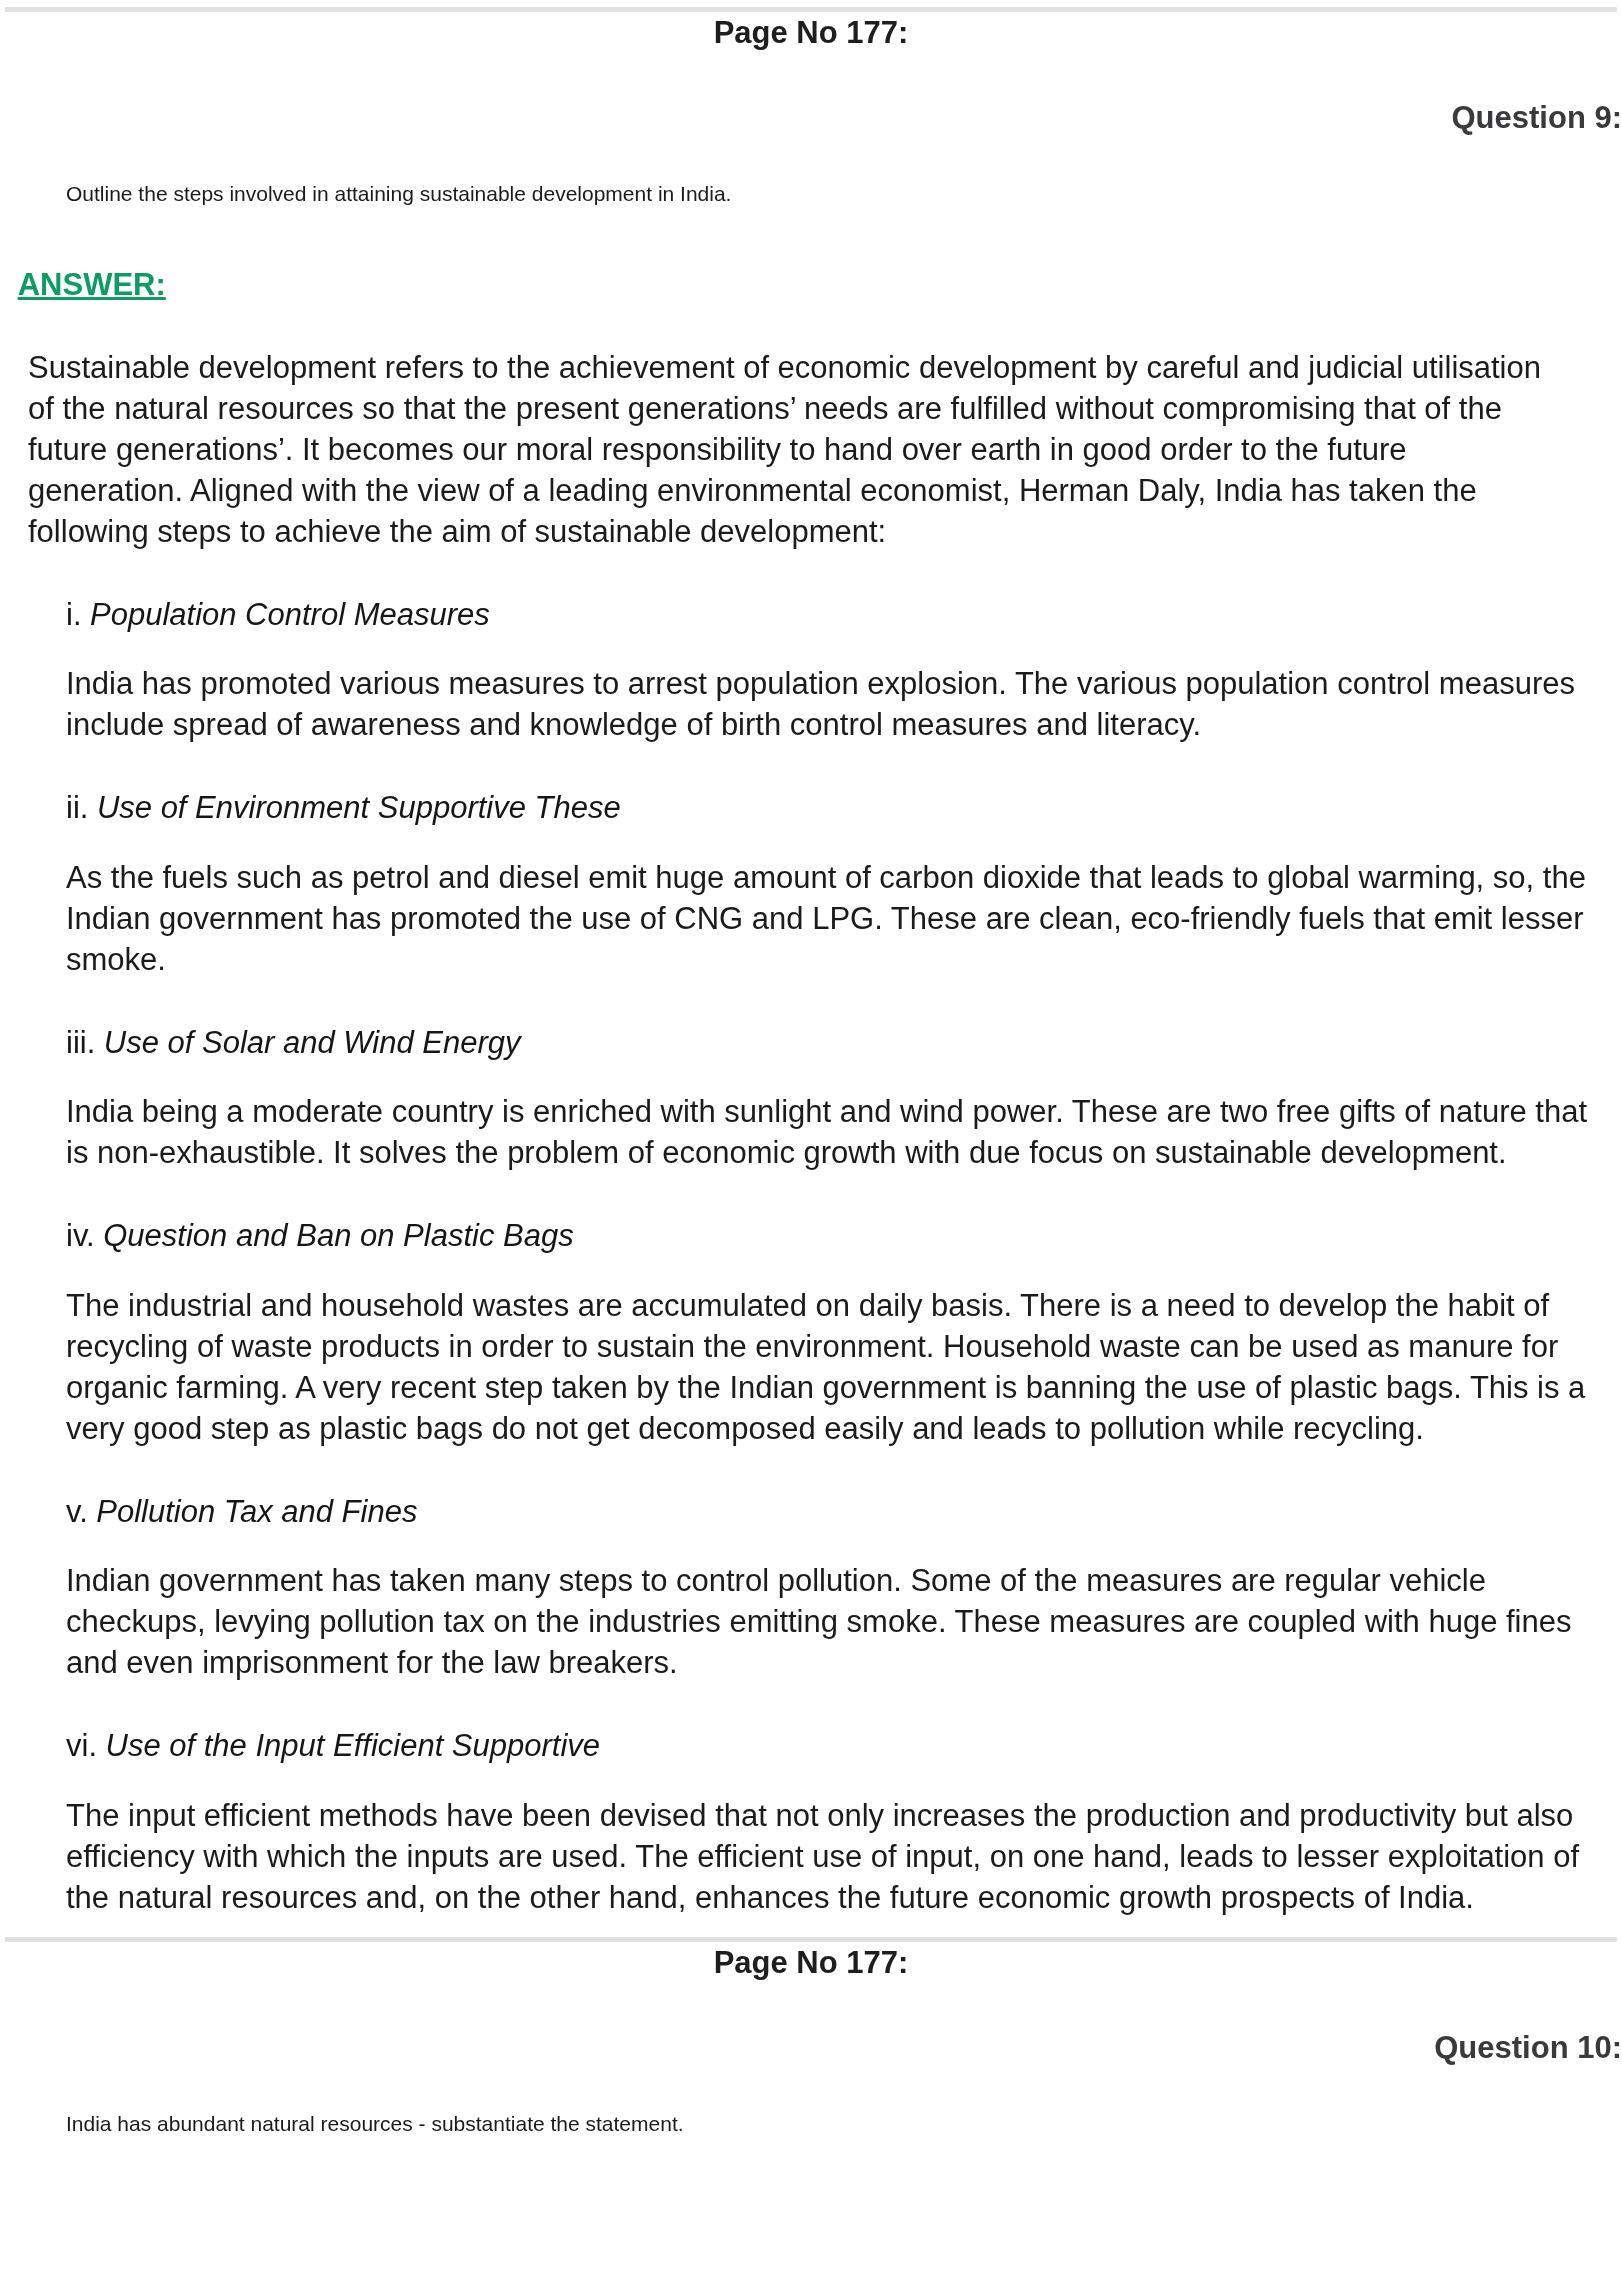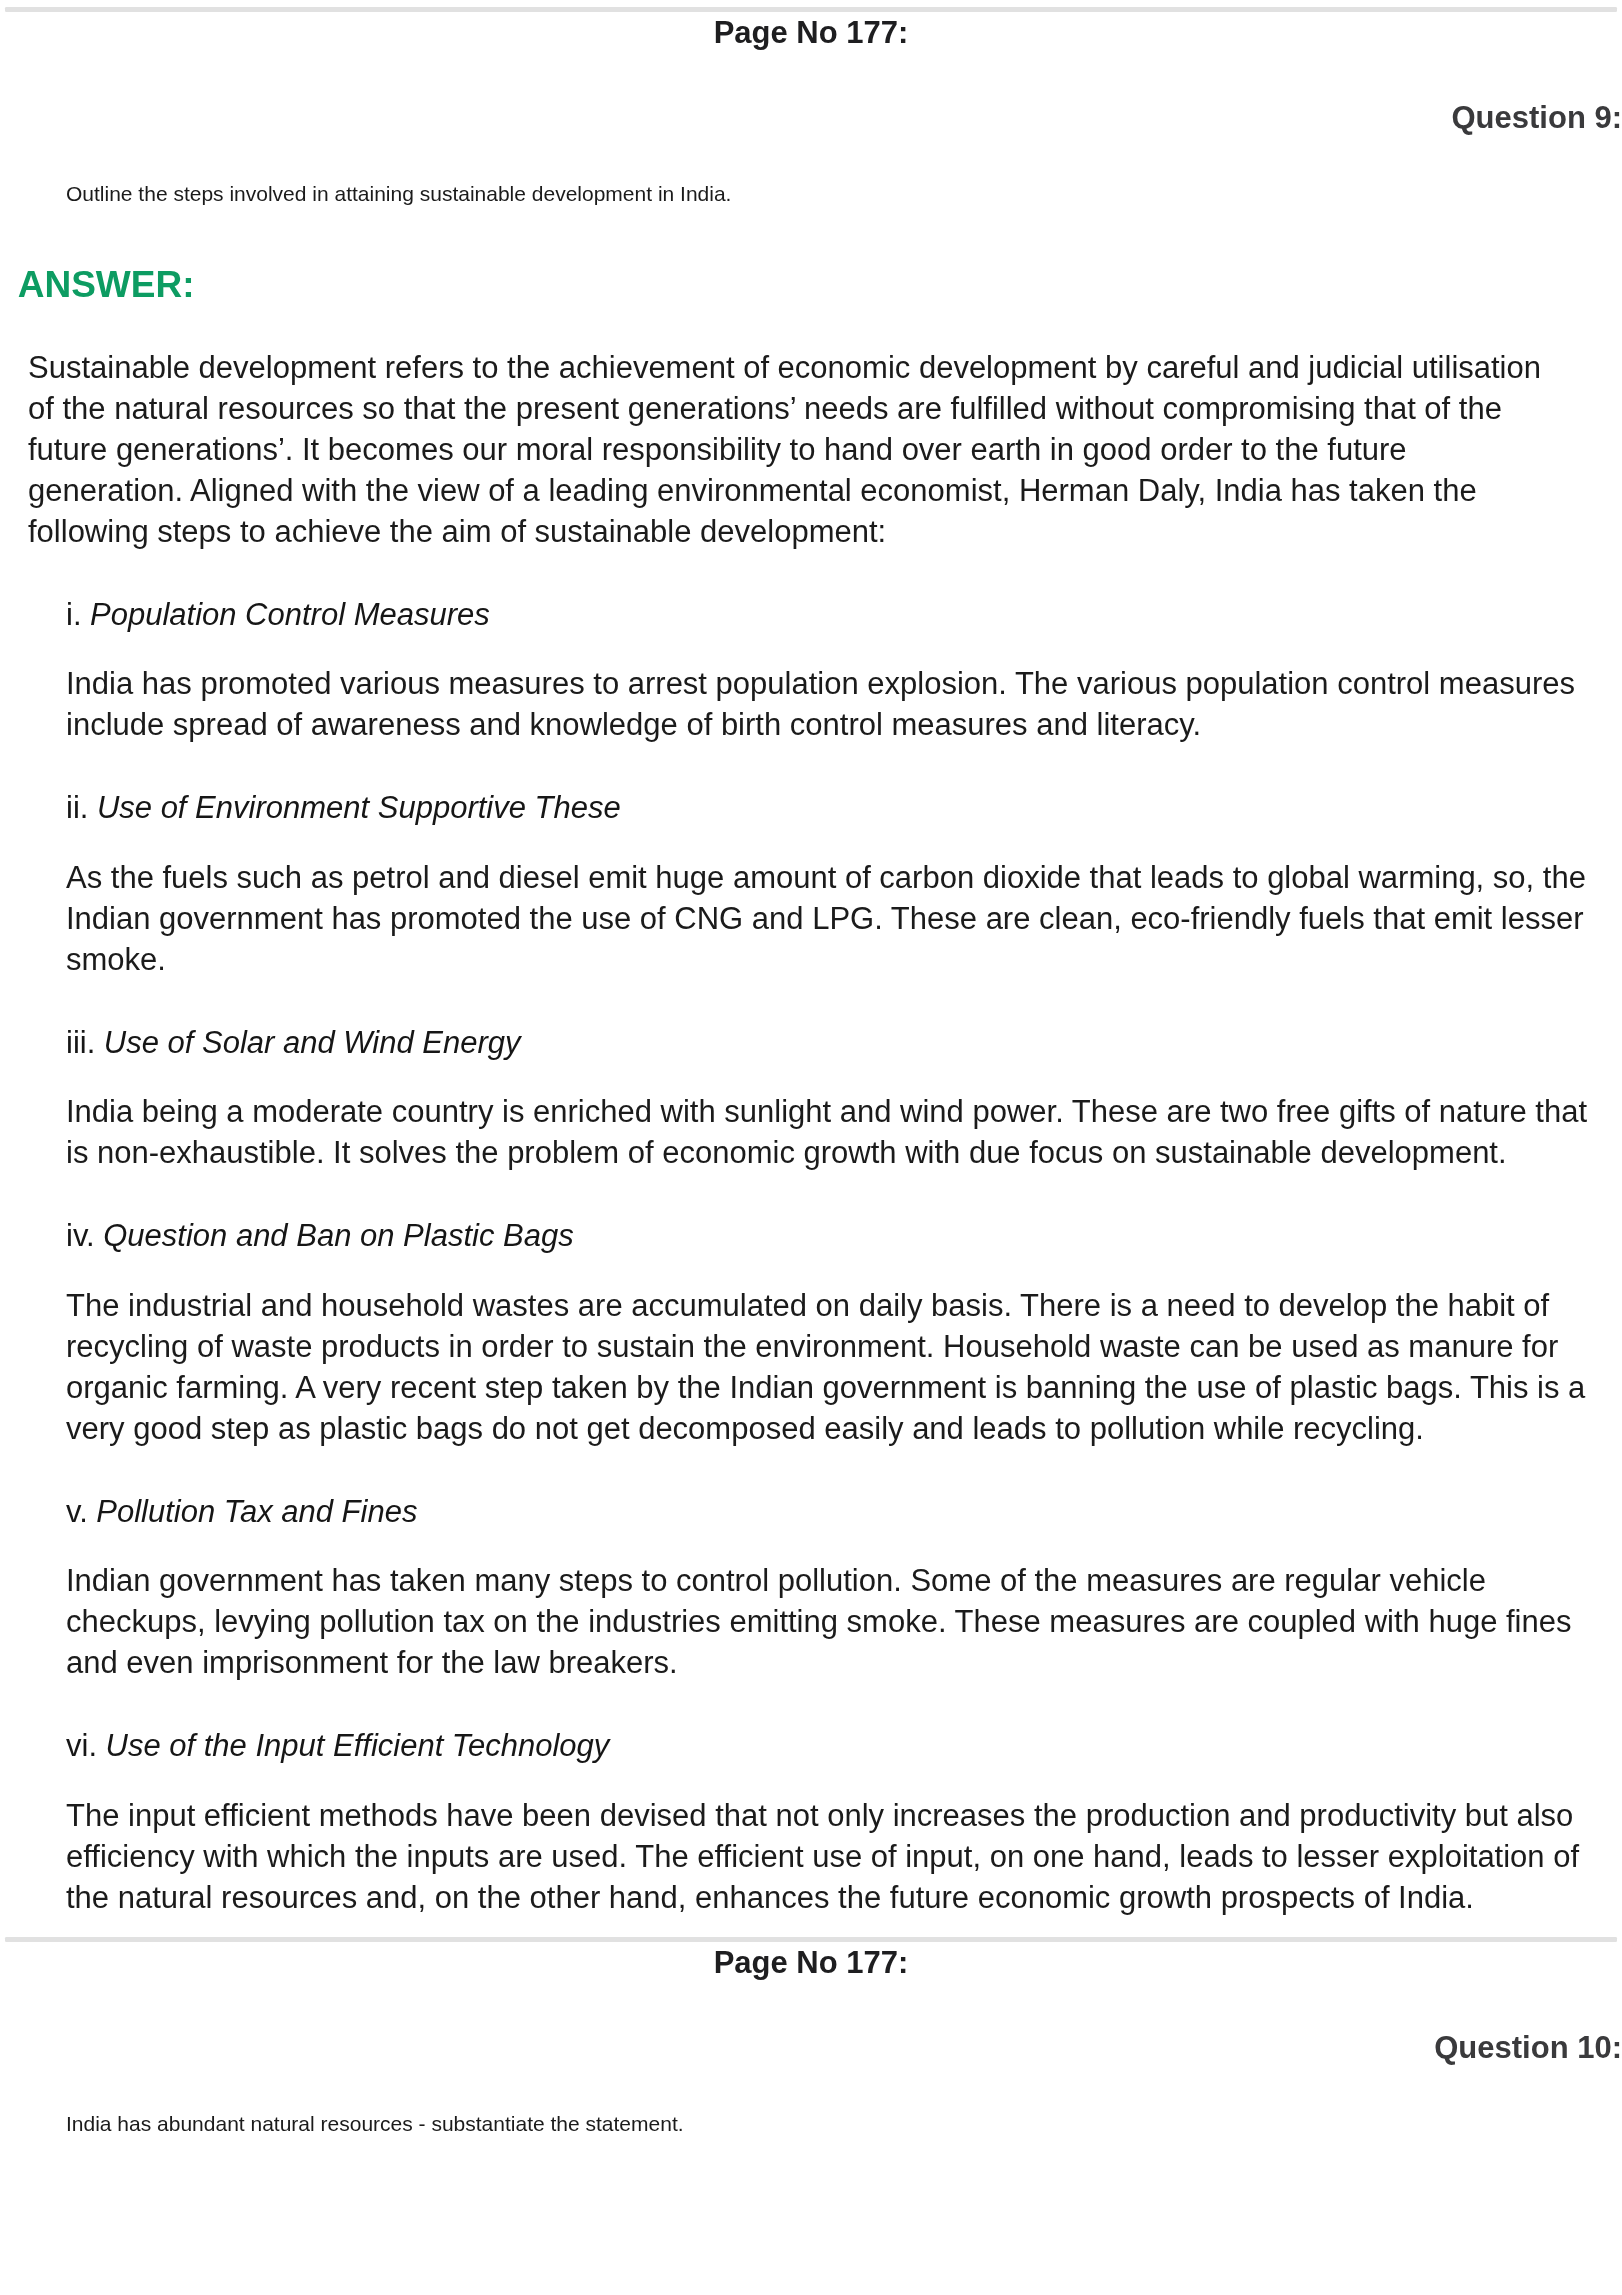--- a/index.html
+++ b/index.html
@@ -43,24 +43,25 @@
     margin-top: 34px;
     margin-left: 66px;
     width: 1542px;
     font-size: 21px;
     line-height: 41px;
     color: #1b1b1b;
   }
   .answer-label {
     margin-top: 50px;
     margin-left: 17.7px;
-    font-size: 37px;
+    font-size: 31px;
     line-height: 42px;
     font-weight: 700;
     color: #0d9c62;
+    text-decoration: underline;
   }
   .para {
     margin-top: 27.5px;
     margin-left: 66px;
     width: 1542px;
     font-size: 31px;
     line-height: 41px;
     color: #1b1b1b;
   }
   .intro-para { margin-top: 41px; margin-left: 28px; }
@@ -115,21 +116,21 @@
   <span class="sec-num">iv.</span><span class="sec-title">Question and Ban on Plastic Bags</span>
 </div>
 <div class="para">The industrial and household wastes are accumulated on daily basis. There is a need to develop the habit of recycling of waste products in order to sustain the environment. Household waste can be used as manure for organic farming. A very recent step taken by the Indian government is banning the use of plastic bags. This is a very good step as plastic bags do not get decomposed easily and leads to pollution while recycling.</div>
 
 <div class="sec-heading">
   <span class="sec-num">v.</span><span class="sec-title">Pollution Tax and Fines</span>
 </div>
 <div class="para">Indian government has taken many steps to control pollution. Some of the measures are regular vehicle checkups, levying pollution tax on the industries emitting smoke. These measures are coupled with huge fines and even imprisonment for the law breakers.</div>
 
 <div class="sec-heading">
-  <span class="sec-num">vi.</span><span class="sec-title">Use of the Input Efficient Technology</span>
+  <span class="sec-num">vi.</span><span class="sec-title">Use of the Input Efficient Supportive</span>
 </div>
 <div class="para">The input efficient methods have been devised that not only increases the production and productivity but also efficiency with which the inputs are used. The efficient use of input, on one hand, leads to lesser exploitation of the natural resources and, on the other hand, enhances the future economic growth prospects of India.</div>
 
 <div class="divider mid-divider"></div>
 
 <div class="page-title">Page No 177:</div>
 
 <div class="q-label">Question 10:</div>
 
 <div class="q-text">India has abundant natural resources - substantiate the statement.</div>

